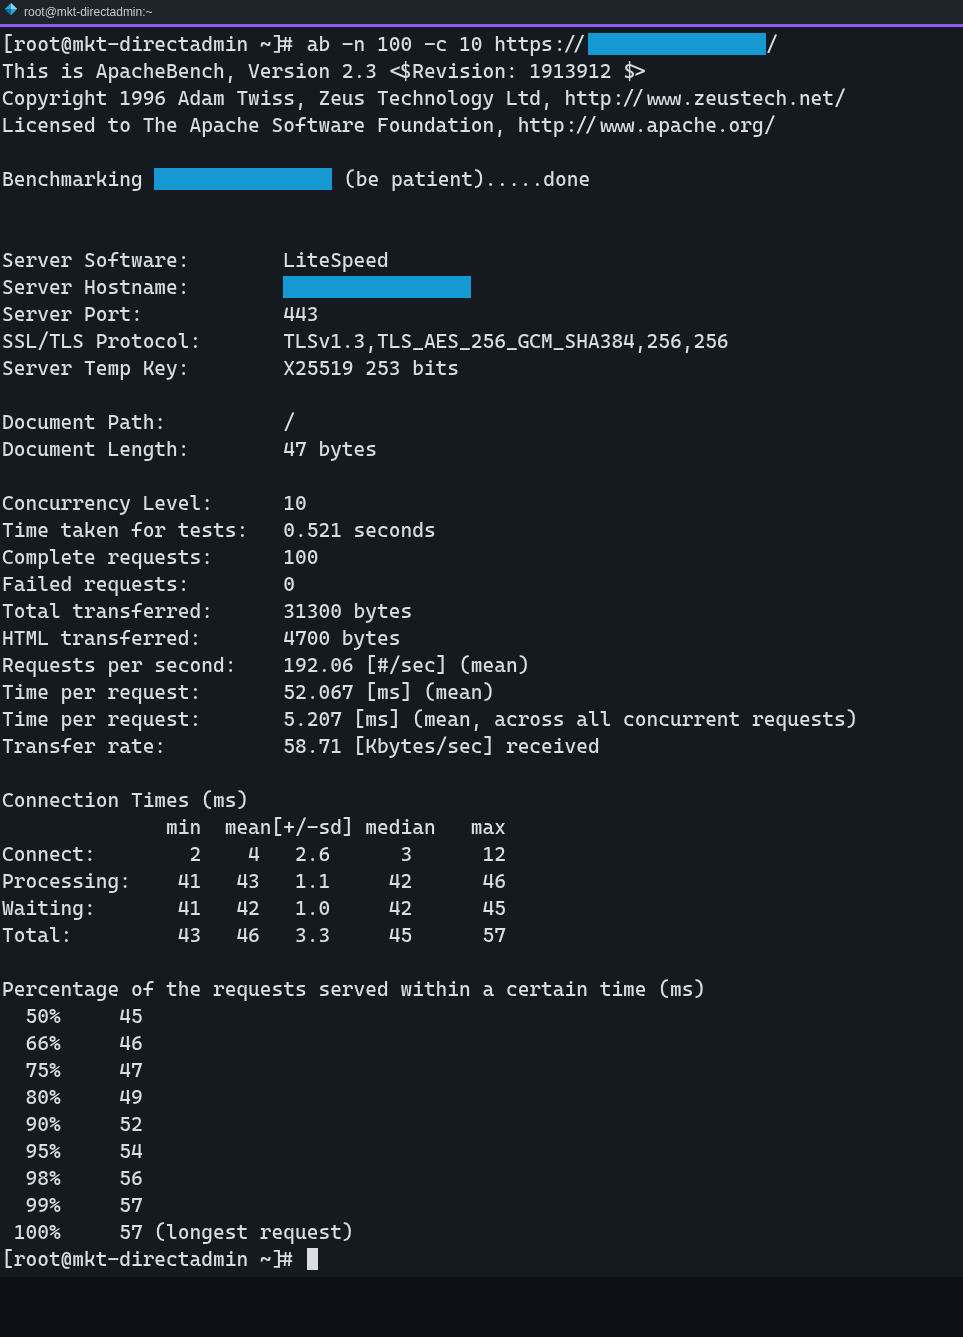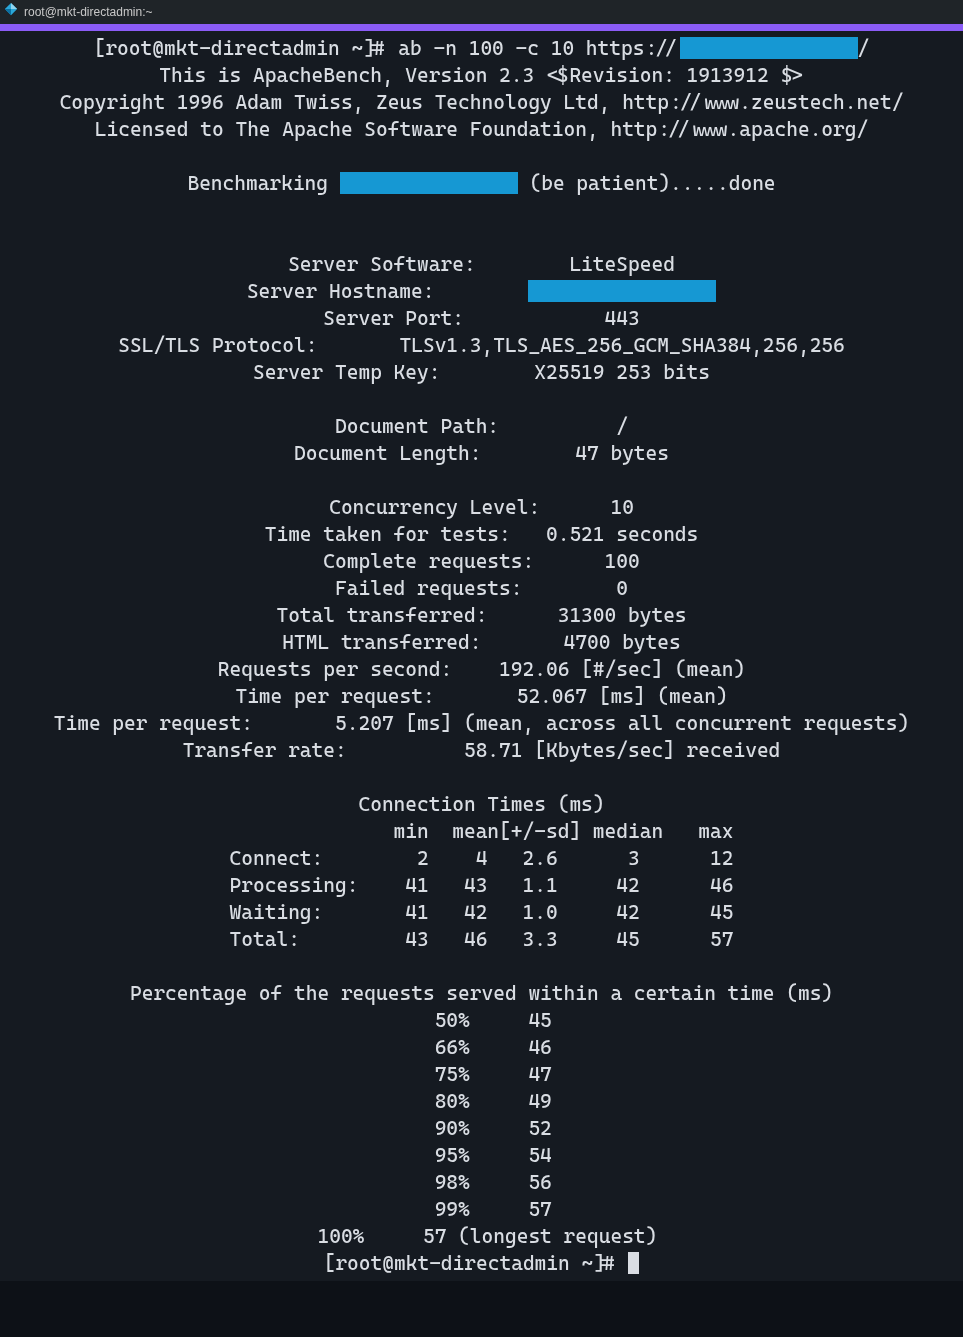--- a/index.html
+++ b/index.html
@@ -1,18 +1,18 @@
 <!DOCTYPE html>
 <html><head>
 <meta charset="utf-8">
 <style>
   html,body{margin:0;padding:0;background:#0d1117;height:100%;width:963px;font-family:"Cascadia Code","Consolas","Menlo",monospace;}
-  .titlebar{height:24px;background:#1f2428;color:#c8c8c8;font:12px/24px "Segoe UI",Arial,sans-serif;display:flex;align-items:center;padding:0 4px;gap:6px;border-bottom:7px solid #8b5cf6;}
+  .titlebar{height:24px;background:#1f2428;color:#c8c8c8;font:12px/24px "Segoe UI",Arial,sans-serif;display:flex;align-items:center;padding:0 4px;gap:6px;border-bottom:3px solid #8b5cf6;}
   .titlebar svg{width:14px;height:14px;}
-  .term{background:#151a21;color:#d9dde3;font-size:20px;line-height:27px;padding:4px 2px;white-space:pre;letter-spacing:0;text-align:center;}
+  .term{background:#151a21;color:#d9dde3;font-size:20px;line-height:27px;padding:4px 2px;white-space:pre;letter-spacing:0;}
   .redact{display:inline-block;background:#1698d3;height:22px;vertical-align:-4px;}
   .r1{width:178px;}
   .r2{width:178px;}
   .r3{width:188px;}
   .cursor{display:inline-block;width:11px;height:22px;background:#d9dde3;vertical-align:-4px;}
 </style>
 </head>
 <body>
 
 <div class="titlebar">

